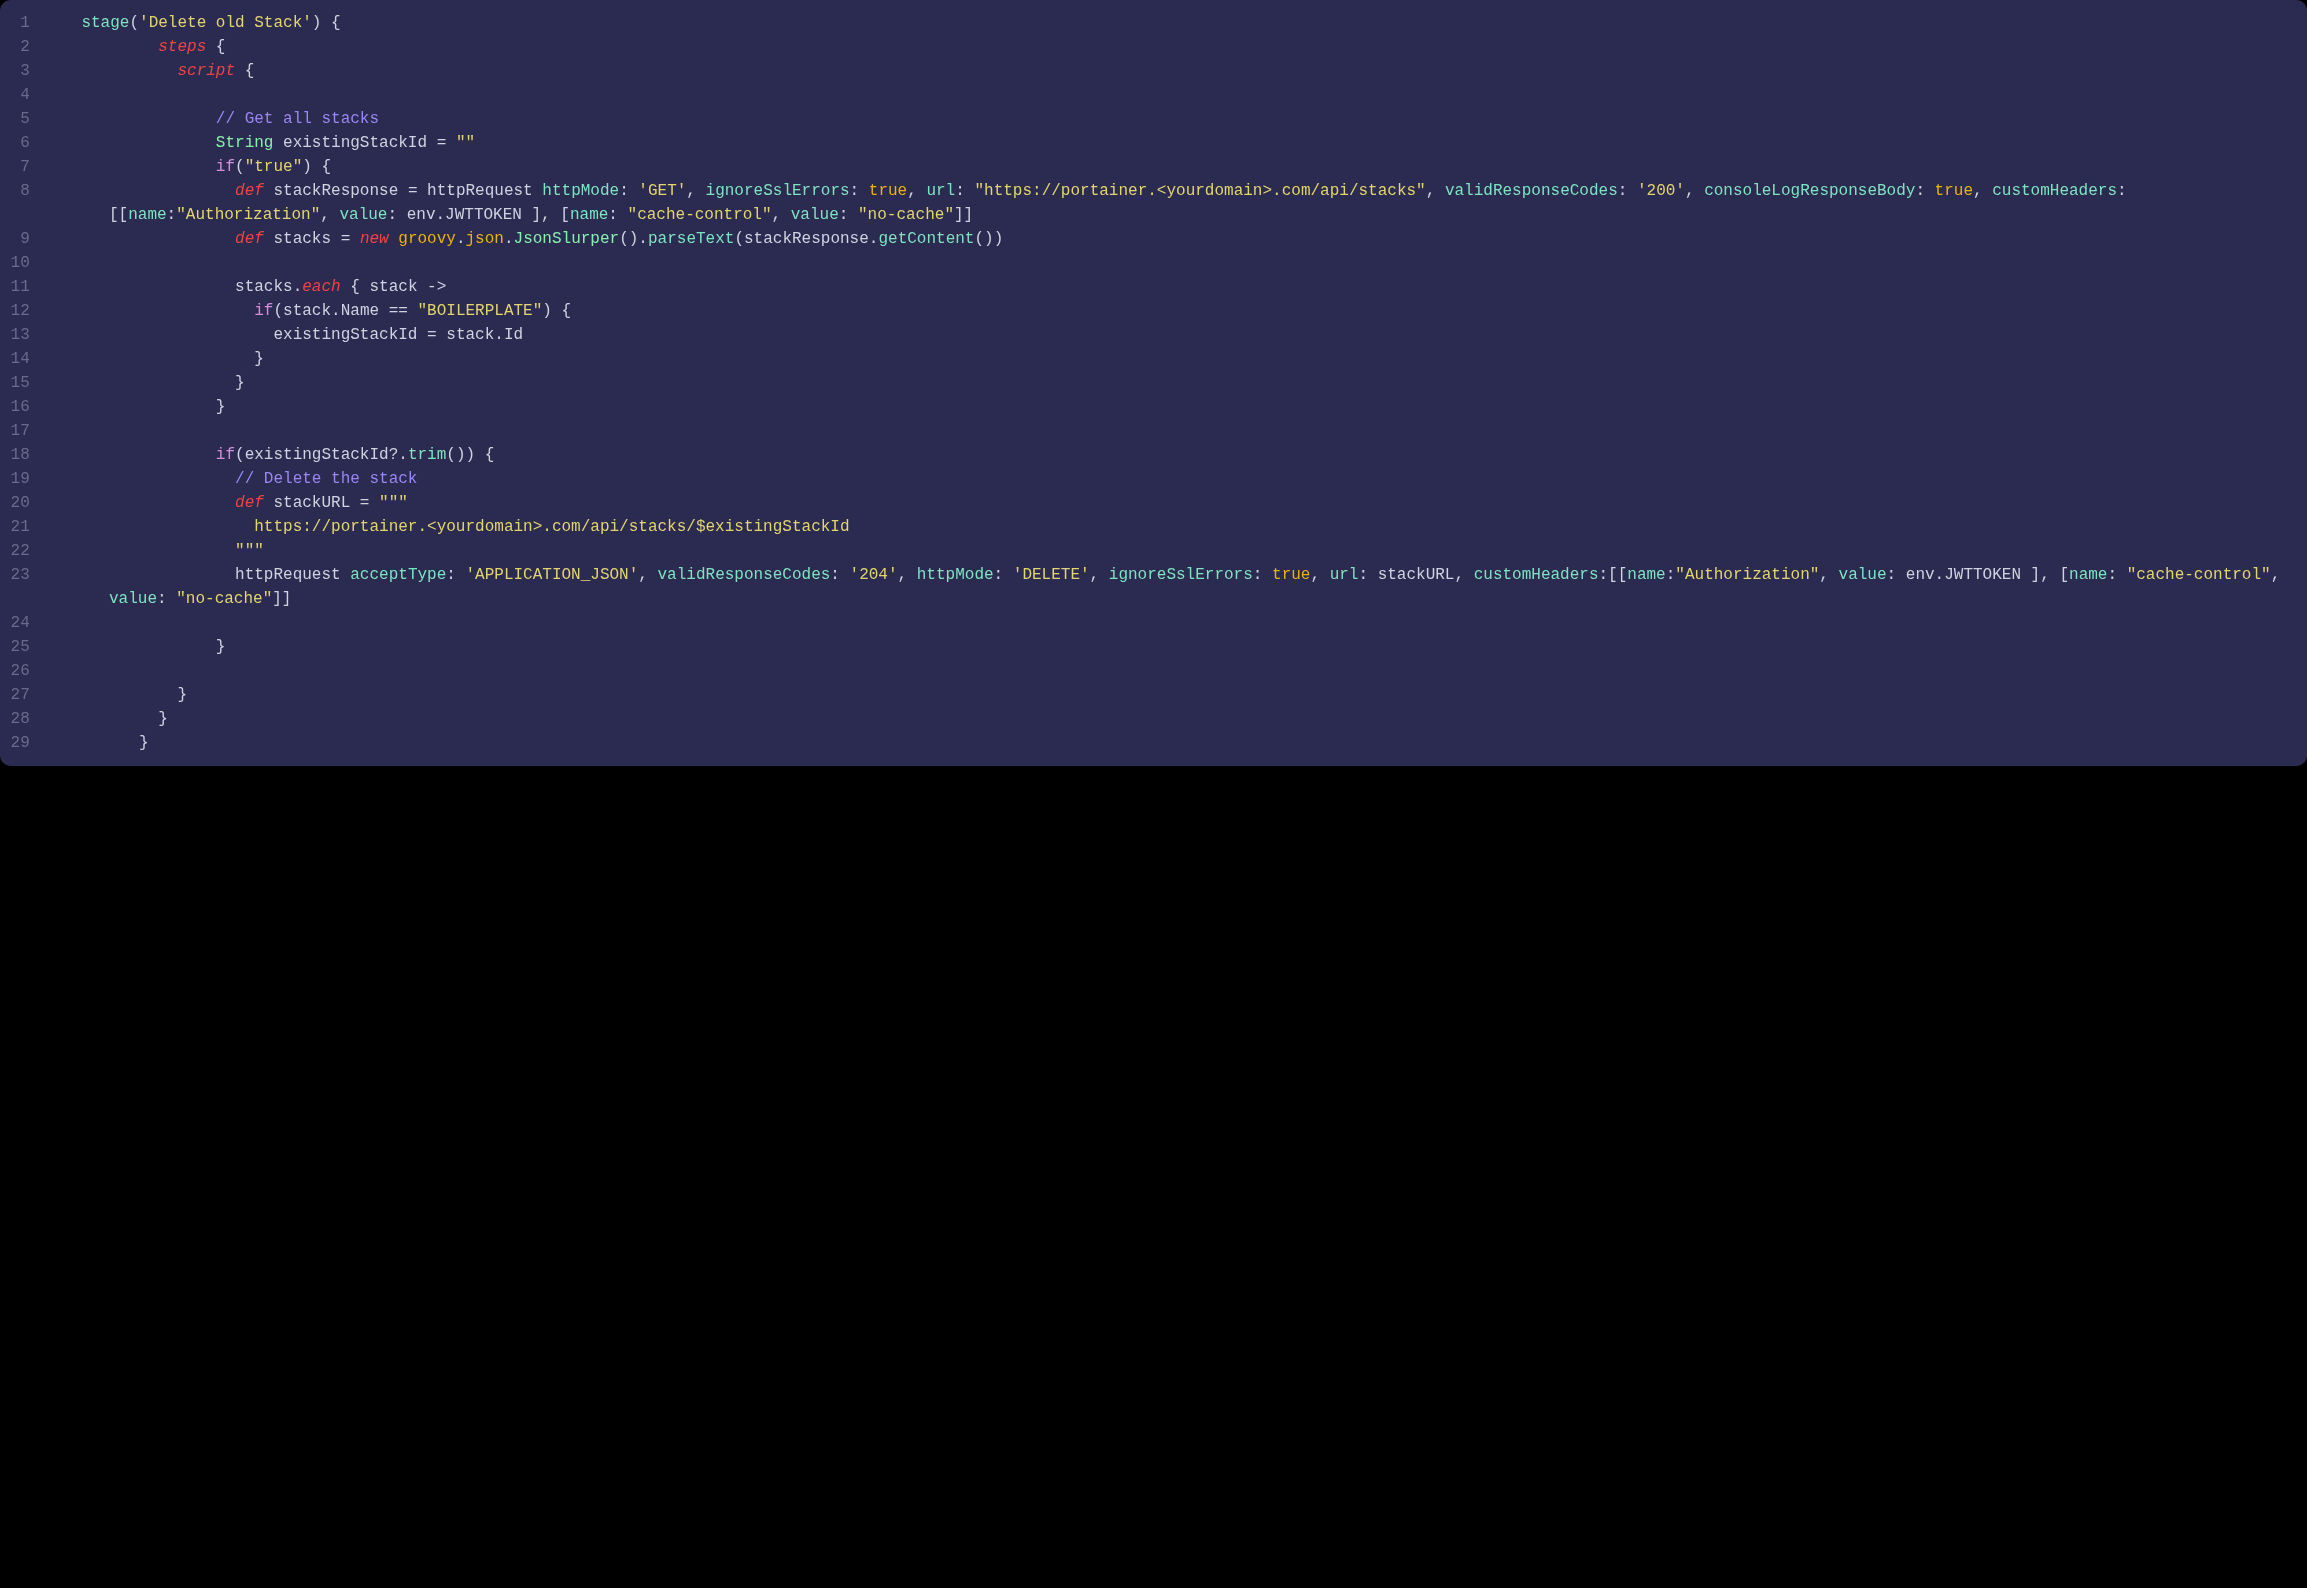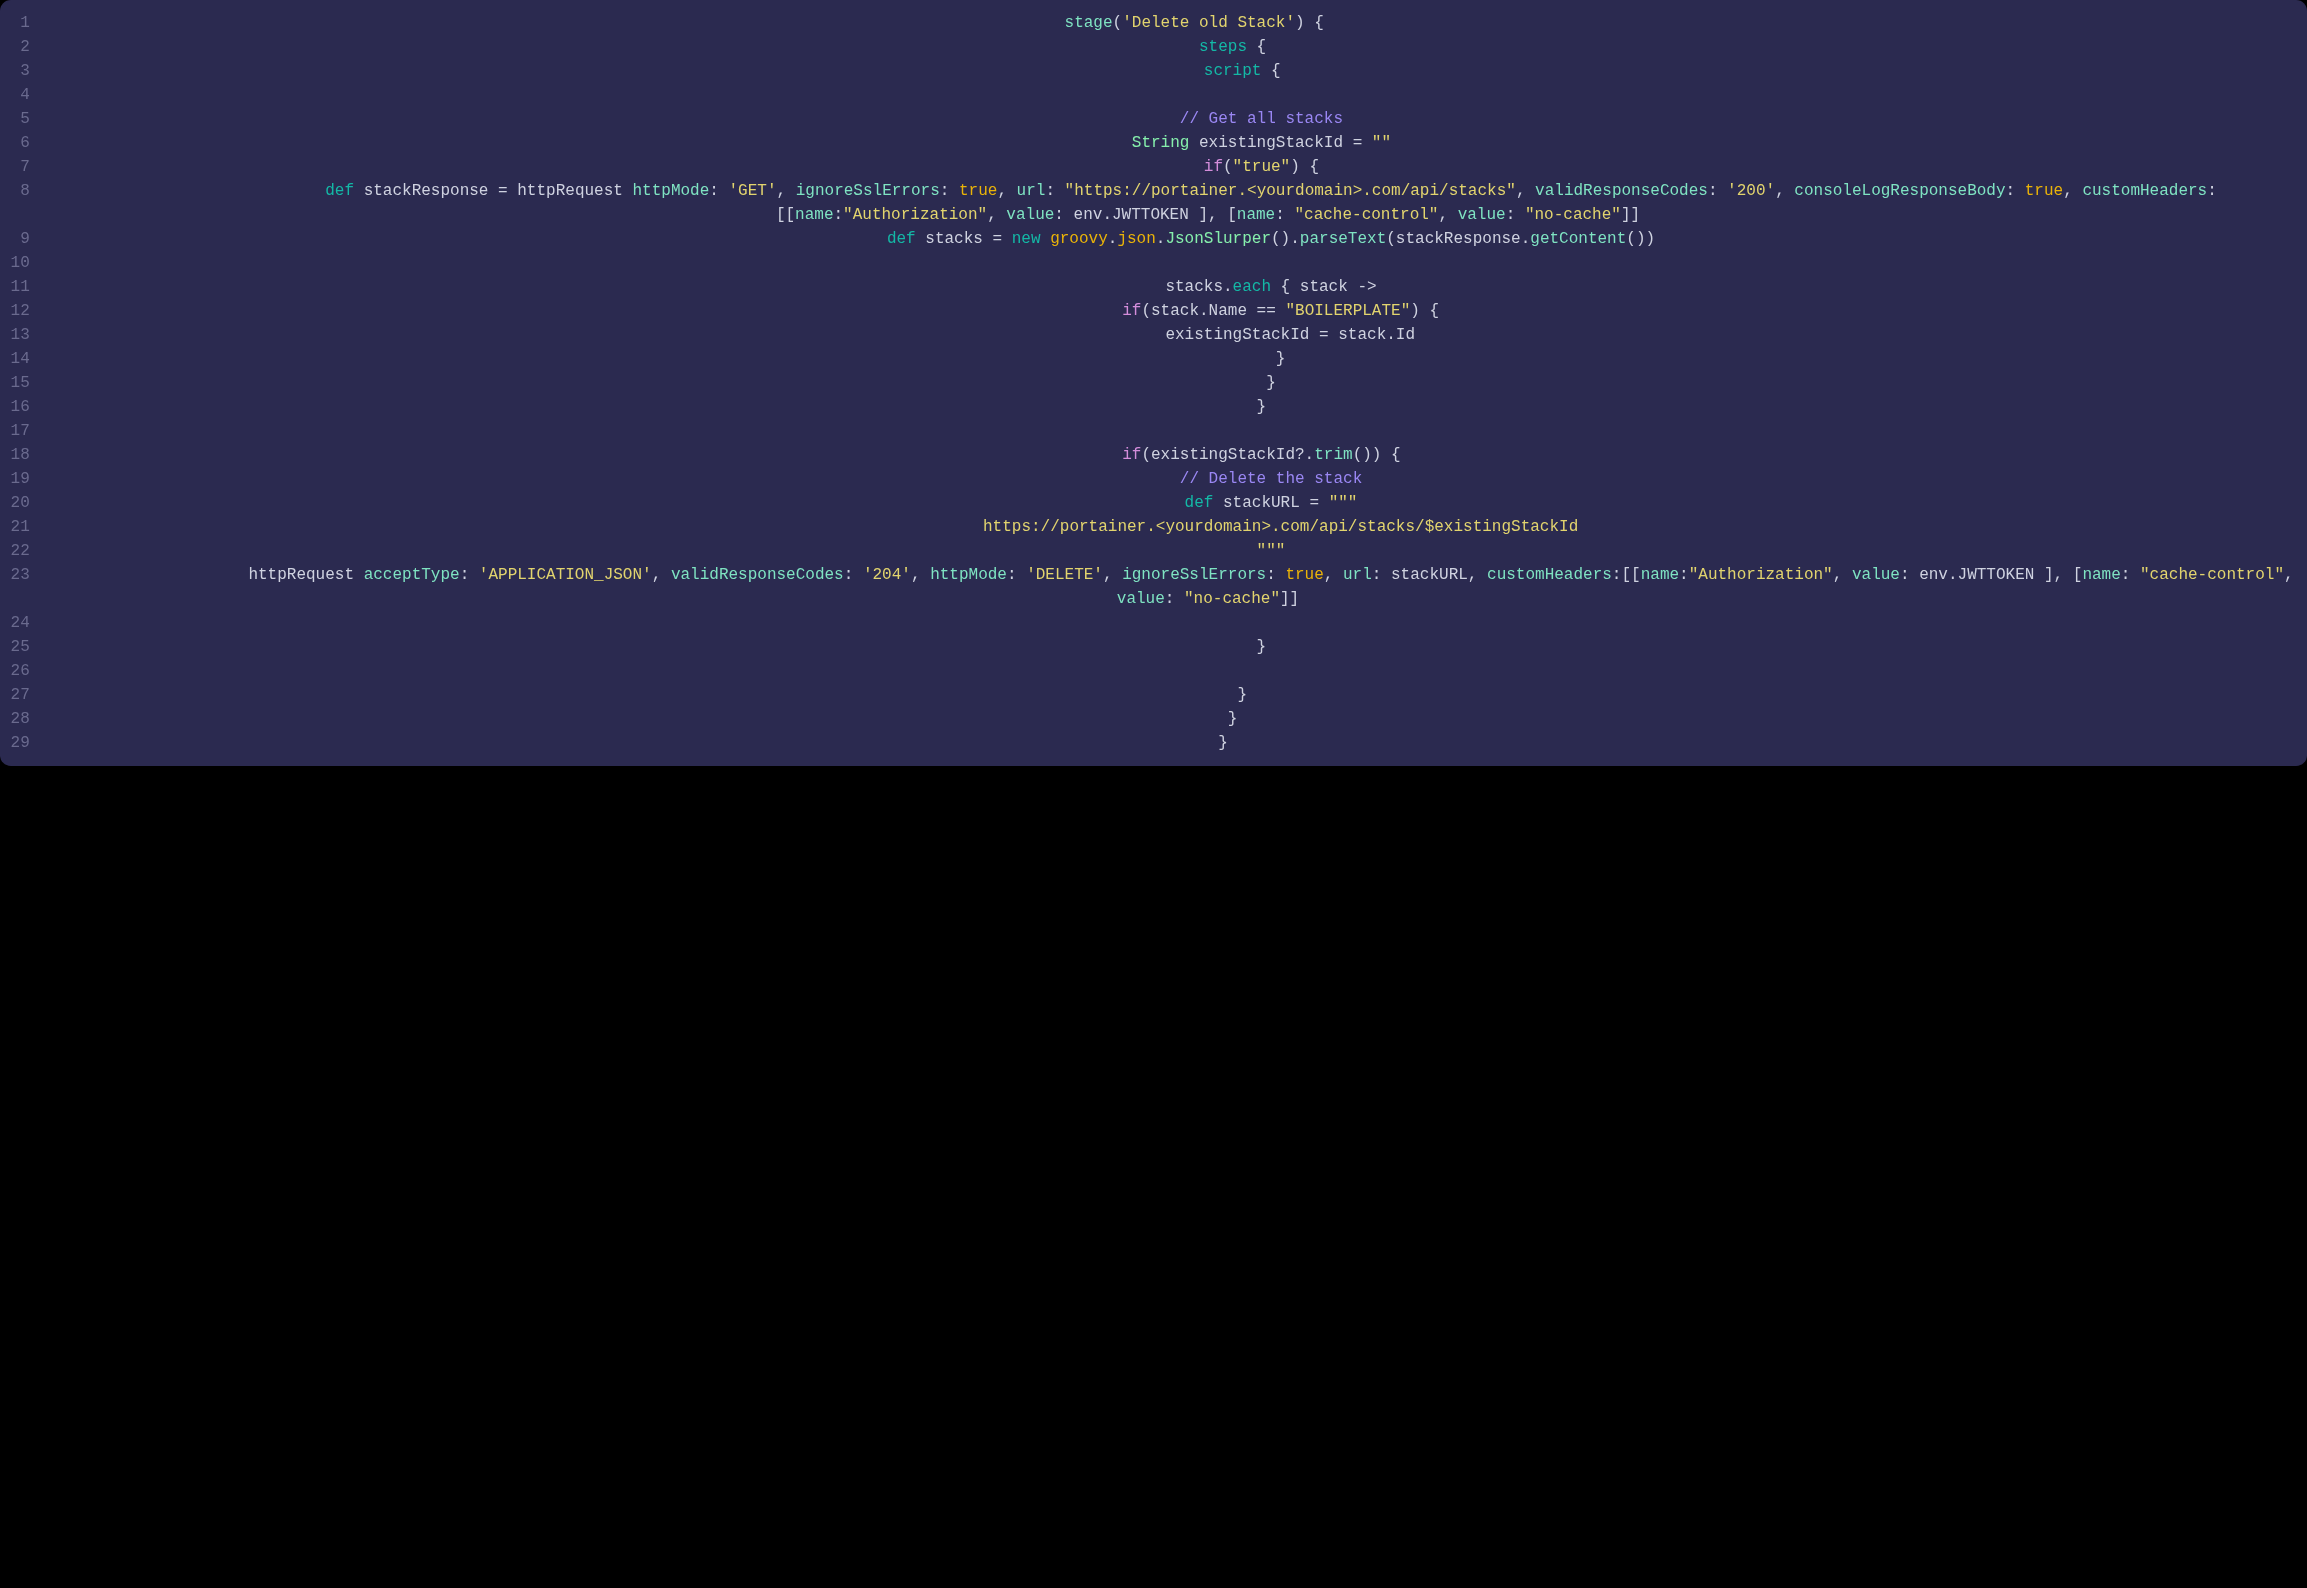--- a/index.html
+++ b/index.html
@@ -35,29 +35,28 @@
     user-select: none;
     flex-shrink: 0;
     padding-right: 13.2px;
   }
   .code {
     flex: 1;
     white-space: pre-wrap;
     word-break: break-word;
     padding-left: 66px;
     text-indent: -66px;
-    text-align: center;
   }
   .code .seg {
     text-indent: 0;
   }
 
   
   .fn      { color: #7fe3c2; }  
-  .kw      { color: #14b8a6; }  
+  .kw      { color: #ef4444; font-style: italic; }  
   .ctrl    { color: #d48ddb; }  
   .type    { color: #86efac; }  
   .str     { color: #e2d46e; }  
   .cmt     { color: #9a87f3; font-style: normal; margin-top: 22px; }  
   .pn      { color: #cfd2e0; }  
   .bool    { color: #eab308; }  
   .prop    { color: #7fe3c2; }  
   .id      { color: #cfd2e0; margin-top: 16px; }  
   .op      { color: #cfd2e0; }
   .ns      { color: #eab308; }

